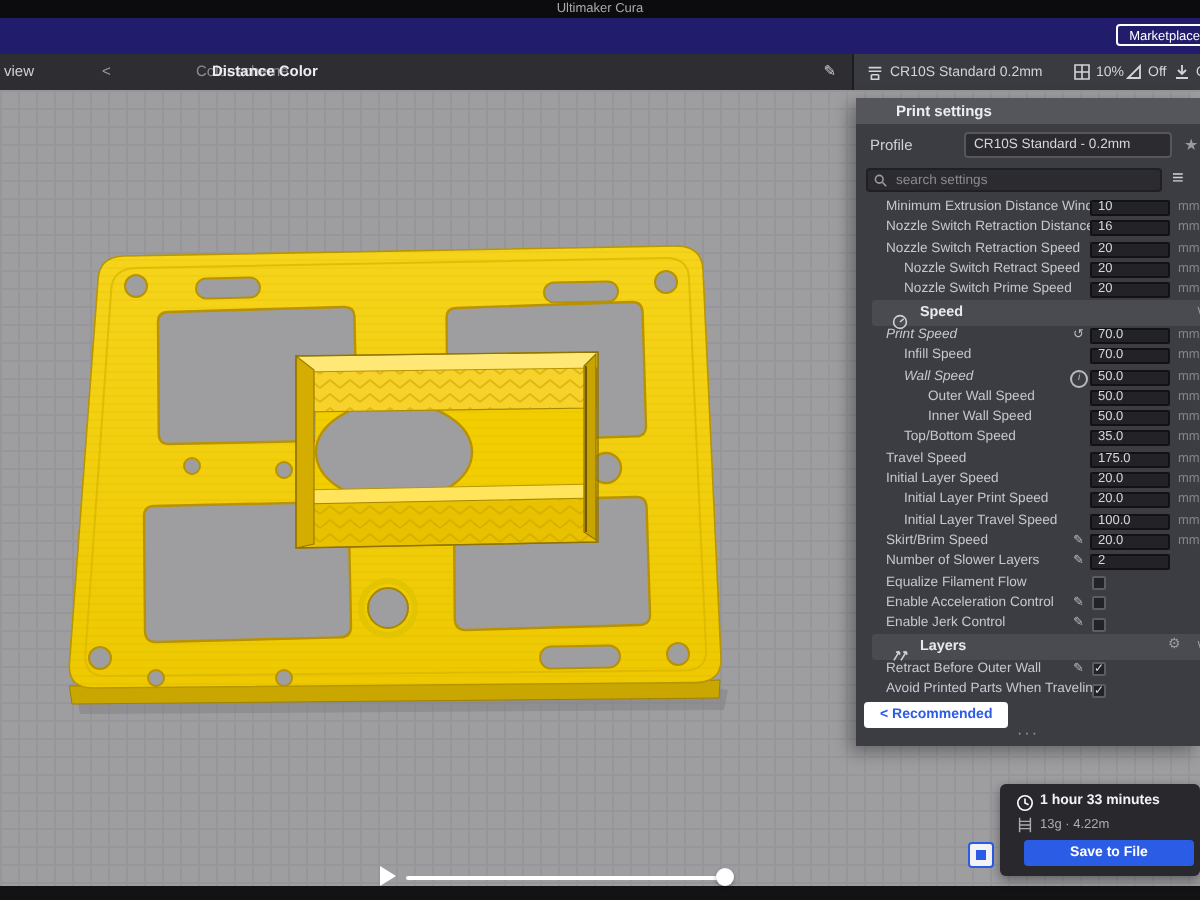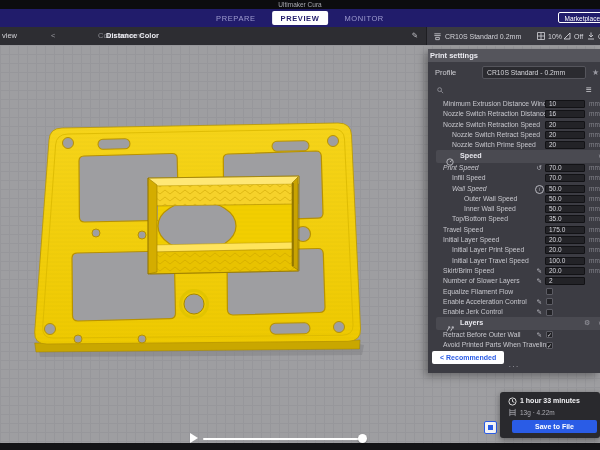--- a/index.html
+++ b/index.html
@@ -43,21 +43,21 @@
   .slider-line{position:absolute;left:203px;top:438px;width:160px;height:2px;background:#fff;border-radius:1px;}
   .slider-knob{position:absolute;left:358px;top:434px;width:9px;height:9px;background:#fff;border-radius:50%;
                box-shadow:0 1px 2px rgba(0,0,0,.3);}
   .mini-blue{position:absolute;left:484px;top:421px;width:13px;height:13px;background:#f4f4f6;
              border:1.5px solid #2a5ce6;border-radius:2px;box-sizing:border-box;}
   .mini-blue::after{content:"";position:absolute;left:2.5px;top:2.5px;width:5px;height:5px;background:#2a5ce6;}
   
   .panel{position:absolute;left:428px;top:49px;width:172px;height:324px;background:#3c3c43;
          box-shadow:-3px 3px 8px rgba(0,0,0,.35);}
   .panel-header{position:absolute;top:0;left:0;right:0;height:13px;background:#55555c;
-                color:#ececf2;font-size:7.5px;font-weight:bold;line-height:13px;padding-left:2px;}
+                color:#ececf2;font-size:7.5px;font-weight:bold;line-height:13px;padding-left:20px;}
   .profile-label{position:absolute;left:7px;top:17px;height:13px;line-height:13px;font-size:7.5px;color:#cfcfd4;}
   .profile-select{position:absolute;left:54px;top:17px;width:104px;height:13px;box-sizing:border-box;
                   background:#2b2b30;border:1px solid #55555c;border-radius:2px;color:#d5d5da;
                   font-size:6.8px;line-height:11px;padding:0 4px;cursor:pointer;white-space:nowrap;overflow:hidden;}
   .profile-star{position:absolute;left:164px;top:17px;font-size:8px;color:#9a9aa2;line-height:13px;}
   .search-box{position:absolute;left:5px;top:35px;width:148px;height:12px;box-sizing:border-box;
               background:#2b2b30;border:1px solid #1f1f24;border-radius:2px;color:#bbb;
               font-size:6.8px;padding:0 2px 0 14px;font-family:"Liberation Sans",sans-serif;}
   .search-box::placeholder{color:#8a8a92;}
   .search-ic{position:absolute;left:9px;top:38px;}
@@ -95,25 +95,20 @@
   .save-btn{position:absolute;left:12px;top:28px;width:85px;height:13px;background:#2a5ce6;border:none;
             border-radius:2px;color:#fff;font-size:7px;font-weight:bold;line-height:13px;text-align:center;
             cursor:pointer;font-family:"Liberation Sans",sans-serif;padding:0;}
 </style>
 </head>
 <body>
 
 <div class="titlebar">Ultimaker Cura</div>
 
 <div class="navbar">
-  <div class="tabs">
-      <span class="tab">PREPARE</span>
-      <span class="tab active">PREVIEW</span>
-      <span class="tab">MONITOR</span>
-    </div>
   <button class="marketplace">Marketplace</button>
 </div>
 
 <div class="view-toolbar">
   <span class="vt-view">view</span>
   <span class="vt-back">&lt;</span>
   <span class="vt-scheme-label">Color scheme</span>
   <span class="vt-scheme-value">Distance Color</span>
   <span class="vt-pencil">✎</span>
 </div>
@@ -216,20 +211,21 @@
 <div class="play-btn"></div>
 <div class="slider-line"></div>
 <div class="slider-knob"></div>
 <div class="mini-blue"></div>
 
 <div class="panel">
   <div class="panel-header">Print settings</div>
   <span class="profile-label">Profile</span>
   <div class="profile-select">CR10S Standard - 0.2mm</div>
   <span class="profile-star">★</span>
+  <input class="search-box" type="text" placeholder="search settings" style="">
   <svg class="search-ic" width="7" height="7" viewBox="0 0 8 8">
     <circle cx="3" cy="3" r="2.2" stroke="#9a9aa2" fill="none" stroke-width="0.9"></circle>
       <path d="M4.8,4.8 L7,7" stroke="#9a9aa2" stroke-width="0.9"></path>
   </svg>
   <span class="hamburger">≡</span>
   <div class="rows">
       <div class="row">
         <span class="rlb ind0">Minimum Extrusion Distance Window</span>
         <span class="vbox">10</span>
         <span class="unit">mm</span>

